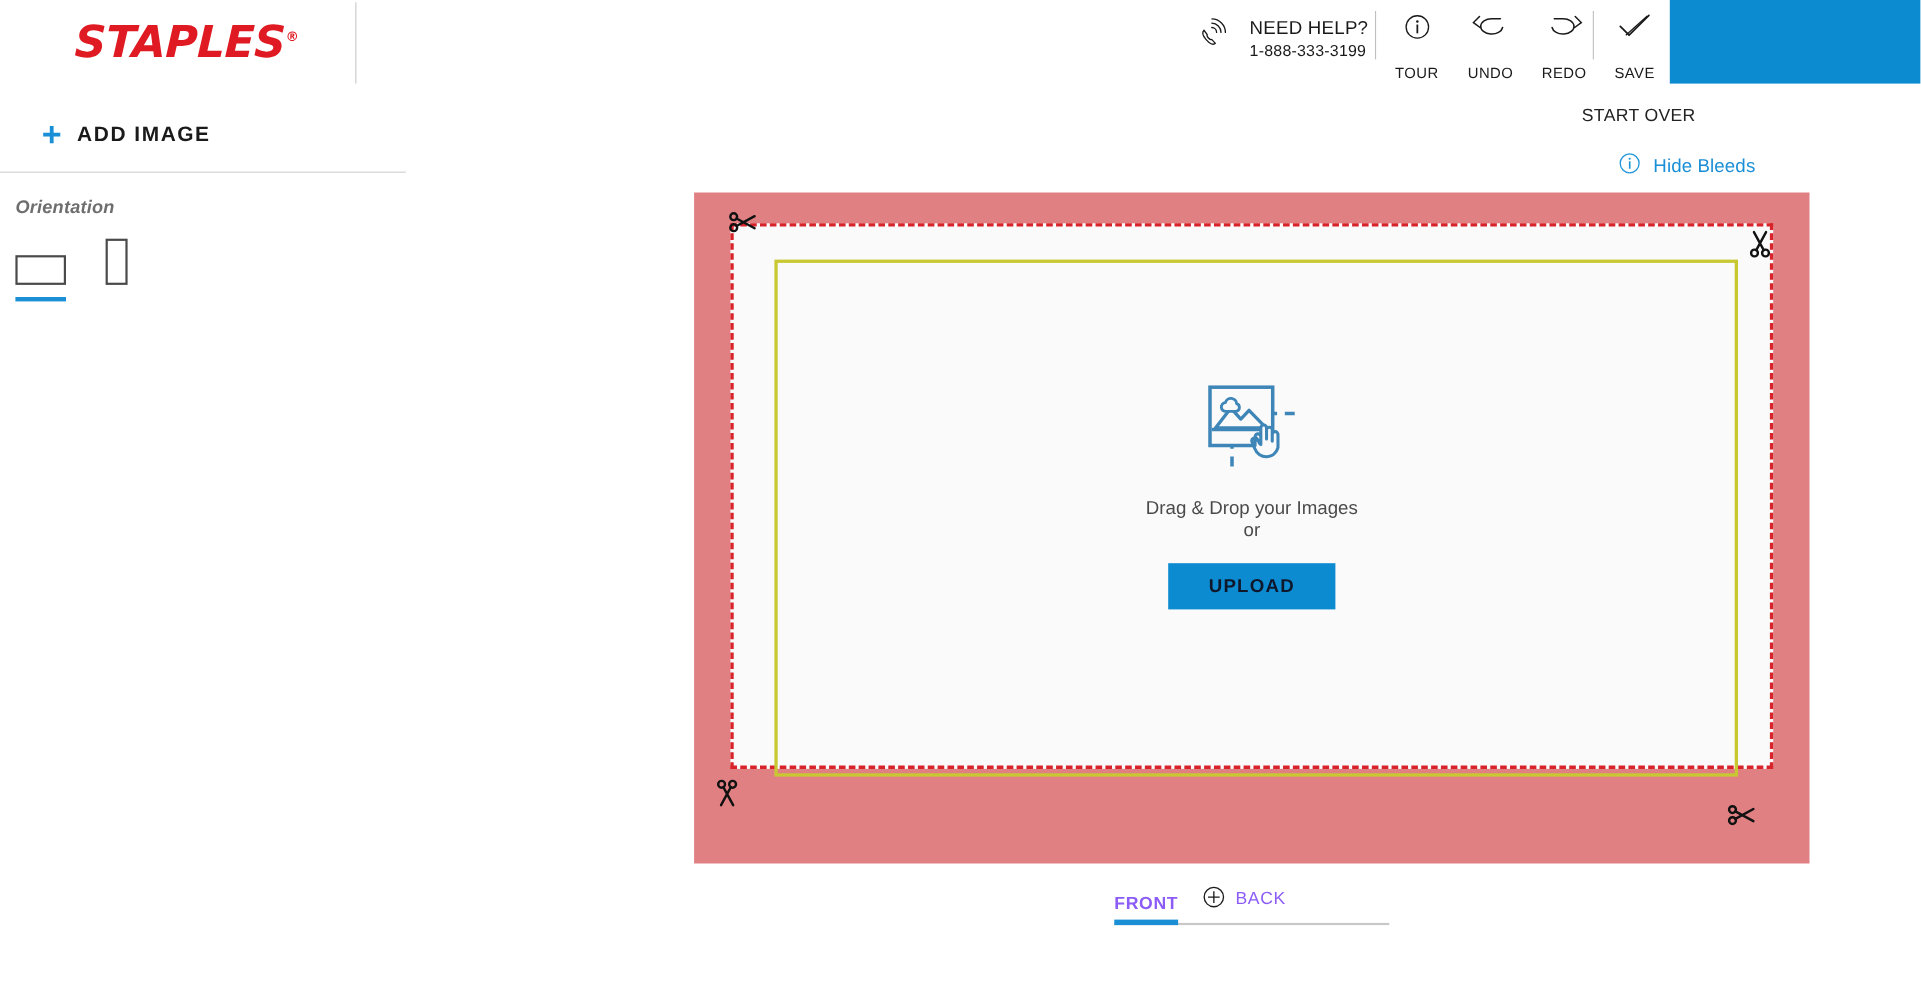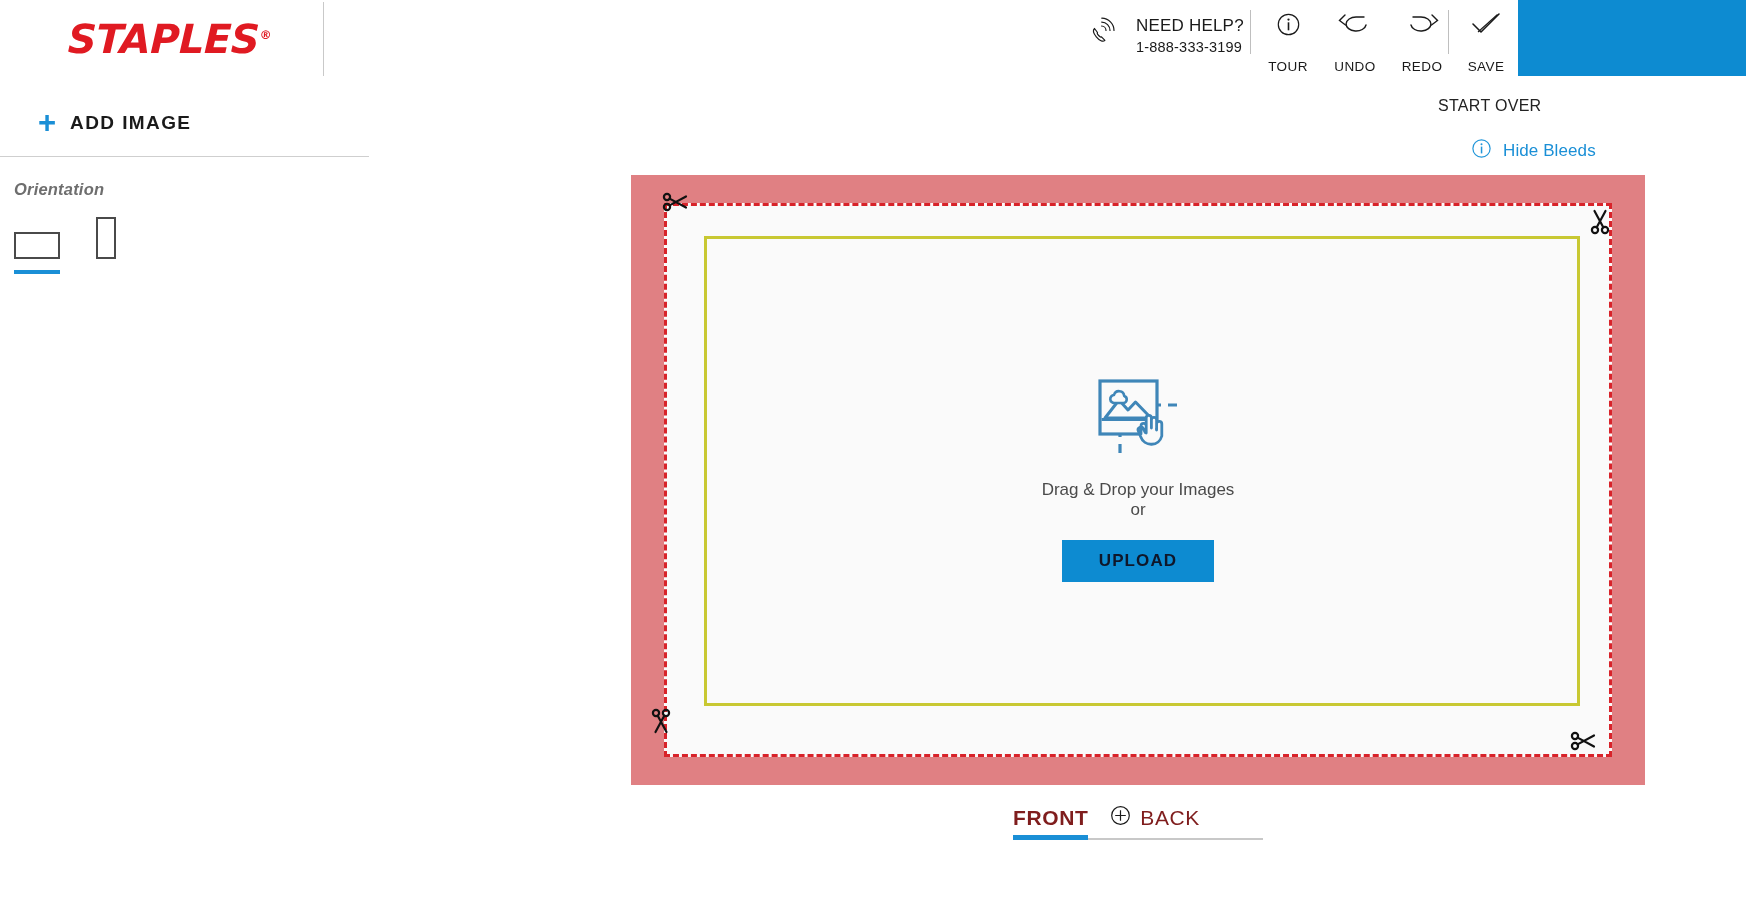--- a/index.html
+++ b/index.html
@@ -227,21 +227,21 @@
     top: 175px;
     width: 1014px;
     height: 610px;
     background: #e08083;
   }
   .trim-box {
     position: absolute;
     left: 33px;
     top: 28px;
     width: 948px;
-    height: 554px;
+    height: 496px;
     background: #fafafa;
     border: 3px dashed #d8232a;
   }
   .safe-box {
     position: absolute;
     left: 37px;
     top: 30px;
     width: 876px;
     height: 470px;
     border: 3px solid #c8c832;
@@ -310,22 +310,22 @@
   }
   .side-tab {
     display: flex;
     align-items: center;
     gap: 9px;
     padding-bottom: 8px;
     cursor: pointer;
     position: relative;
   }
   .side-tab .lbl {
-    font-size: 21px;
-    color: #7f1d1d;
+    font-size: 16px;
+    color: #8b5cf6;
     letter-spacing: 0.6px;
   }
   .side-tab.active .lbl { font-weight: 700; }
   .side-tab.active::after {
     content: "";
     position: absolute;
     left: 0; right: 0;
     bottom: -2px;
     height: 5px;
     background: #1a8fd6;

